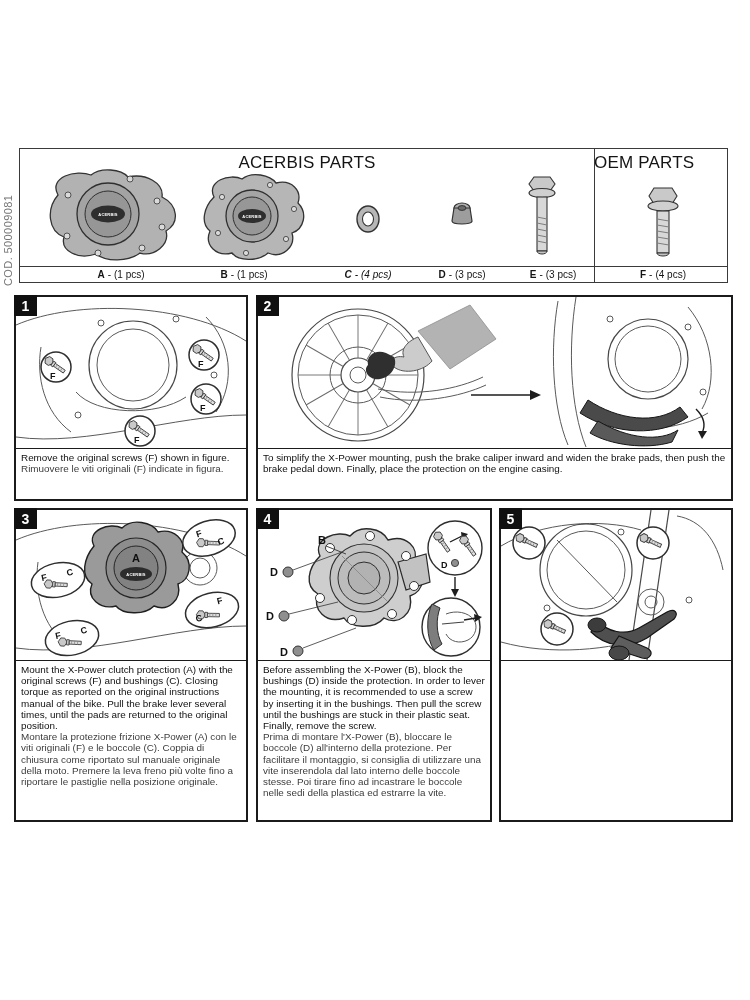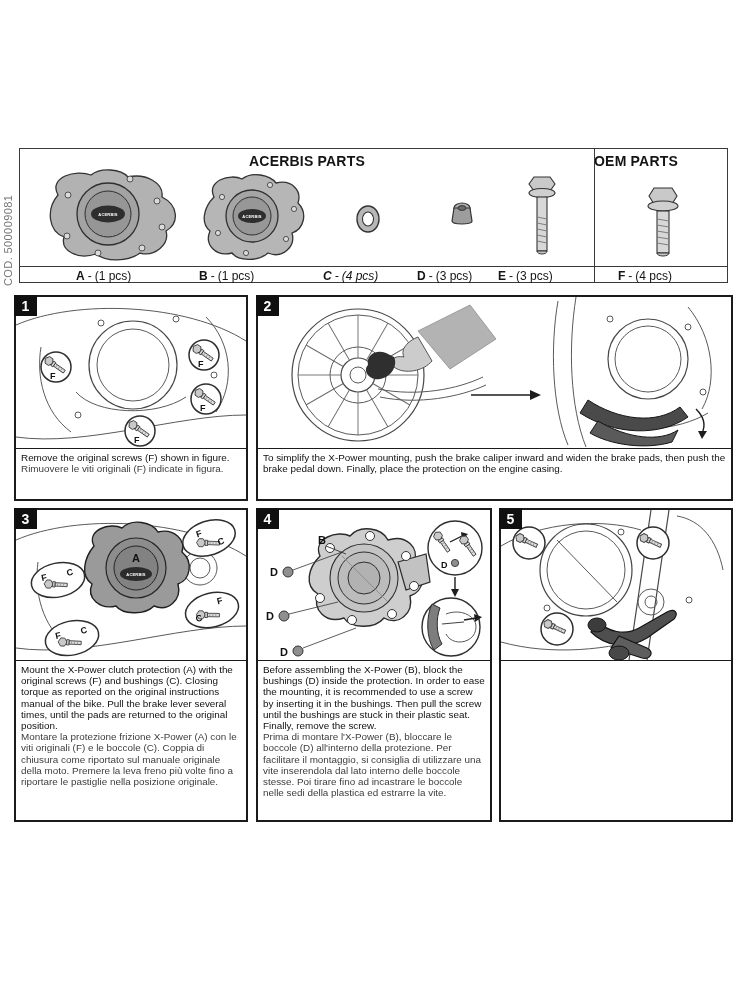--- a/index.html
+++ b/index.html
@@ -6,25 +6,25 @@
   body{width:750px;height:1000px;position:relative;font-family:"Liberation Sans",sans-serif;-webkit-font-smoothing:antialiased;}
   .page{position:absolute;inset:0;background:#fff;}
 
   
   .code{position:absolute;left:2px;top:168px;height:118px;writing-mode:vertical-rl;transform:rotate(180deg);font-size:11px;color:#767676;letter-spacing:.4px;white-space:nowrap;}
 
   
   .parts-box{position:absolute;left:19px;top:148px;width:709px;height:135px;border:1.3px solid #3a3a3a;box-sizing:border-box;background:#fff;}
   .parts-divider{position:absolute;left:574px;top:0;bottom:0;border-left:1.3px solid #3a3a3a;}
   .parts-sep{position:absolute;left:0;right:0;top:117px;border-top:1px solid #3a3a3a;}
-  .parts-hdr{position:absolute;top:4px;font-weight:bold;font-size:14px;color:#141414;letter-spacing:.2px;}
+  .parts-hdr{position:absolute;top:4px;font-weight:normal;font-size:17px;color:#141414;letter-spacing:.2px;}
   .hdr-acerbis{left:0;width:574px;text-align:center;}
   .hdr-oem{left:574px;right:0;text-align:left;}
   .part{position:absolute;}
-  .plabel{position:absolute;top:120px;width:90px;font-size:12px;color:#141414;white-space:nowrap;}
+  .plabel{position:absolute;top:120px;width:90px;font-size:10px;color:#141414;text-align:center;white-space:nowrap;}
   .plabel .pl{font-weight:bold;}
   .plabel .psep{margin:0 3px;}
 
   
   .step{position:absolute;border:2px solid #1b1b1b;box-sizing:border-box;background:#fff;}
   .badge{position:absolute;top:-2px;left:-2px;width:23px;height:21px;background:#101010;color:#fff;font-weight:bold;font-size:14px;display:flex;align-items:center;justify-content:center;z-index:3;}
   .fig{border-bottom:1.8px solid #1b1b1b;overflow:hidden;}
   .fig svg{display:block;}
   .r1 .fig{height:151px;}
   .r2 .fig{height:150px;}
@@ -137,21 +137,21 @@
         <line x1="16" y1="52" x2="28" y2="54" stroke="#7d7d7d" stroke-width="1"></line>
         <line x1="16" y1="58" x2="28" y2="60" stroke="#7d7d7d" stroke-width="1"></line>
         <path d="M16,68 C16,72 28,72 28,68 Z" fill="#c4c4c4" stroke="#333" stroke-width="1"></path>
       </svg>
     </div>
 
     <div class="plabel" style="left:56px;"><span class="pl">A</span><span class="psep">-</span><span class="pq">(1 pcs)</span></div>
     <div class="plabel" style="left:179px;"><span class="pl">B</span><span class="psep">-</span><span class="pq">(1 pcs)</span></div>
     <div class="plabel" style="left:303px;font-style:italic;"><span class="pl">C</span><span class="psep">-</span><span class="pq">(4 pcs)</span></div>
     <div class="plabel" style="left:397px;"><span class="pl">D</span><span class="psep">-</span><span class="pq">(3 pcs)</span></div>
-    <div class="plabel" style="left:478px;"><span class="pl">E</span><span class="psep">-</span><span class="pq">(3 pcs)</span></div>
+    <div class="plabel" style="left:488px;"><span class="pl">E</span><span class="psep">-</span><span class="pq">(3 pcs)</span></div>
     <div class="plabel" style="left:598px;"><span class="pl">F</span><span class="psep">-</span><span class="pq">(4 pcs)</span></div>
   </div>
 
   <div class="step r1" style="left:14px;top:295px;width:234px;height:206px;">
     <div class="badge">1</div>
     <div class="fig">
       <svg width="230" height="151" viewBox="0 0 230 151">
         <path class="sk" d="M0,28 C60,2 170,6 230,44"></path>
         <path class="sk" d="M0,140 C70,150 160,118 230,118"></path>
         <path class="sk" d="M25,50 C20,80 28,115 55,135"></path>
@@ -354,21 +354,21 @@
           <circle cx="193" cy="117" r="29" fill="#fff" stroke="#2e2e2e" stroke-width="1.4"></circle>
           <path d="M174,94 C168,106 168,128 176,140 L184,134 C178,124 178,108 182,98 Z" fill="#7d7d7d" stroke="#2c2c2c" stroke-width="1"></path>
           <path class="sk" d="M188,104 C198,100 210,102 216,110 C220,116 218,126 210,130 C202,134 192,132 188,124"></path>
           <line x1="184" y1="114" x2="206" y2="112" stroke="#444" stroke-width="1.2"></line>
           <line x1="206" y1="110" x2="218" y2="108" stroke="#1d1d1d" stroke-width="1.4"></line>
           <polygon points="216,104 224,107 217,112" fill="#1d1d1d"></polygon>
         </g>
       </svg>
     </div>
     <div class="stext">
-      <div class="en">Before assembling the X-Power (B), block the bushings (D) inside the protection. In order to ease the mounting, it is recommended to use a screw by inserting it in the bushings. Then pull the screw until the bushings are stuck in their plastic seat. Finally, remove the screw.</div>
+      <div class="en">Before assembling the X-Power (B), block the bushings (D) inside the protection. In order to lever the mounting, it is recommended to use a screw by inserting it in the bushings. Then pull the screw until the bushings are stuck in their plastic seat. Finally, remove the screw.</div>
       <div class="it">Prima di montare l'X-Power (B), bloccare le boccole (D) all'interno della protezione. Per facilitare il montaggio, si consiglia di utilizzare una vite inserendola dal lato interno delle boccole stesse. Poi tirare fino ad incastrare le boccole nelle sedi della plastica ed estrarre la vite.</div>
     </div>
   </div>
 
   <div class="step r2" style="left:499px;top:508px;width:234px;height:314px;">
     <div class="badge">5</div>
     <div class="fig">
       <svg width="230" height="150" viewBox="0 0 230 150">
         <path class="sk2" d="M150,0 L128,150"></path>
         <path class="sk2" d="M168,0 L146,150"></path>

